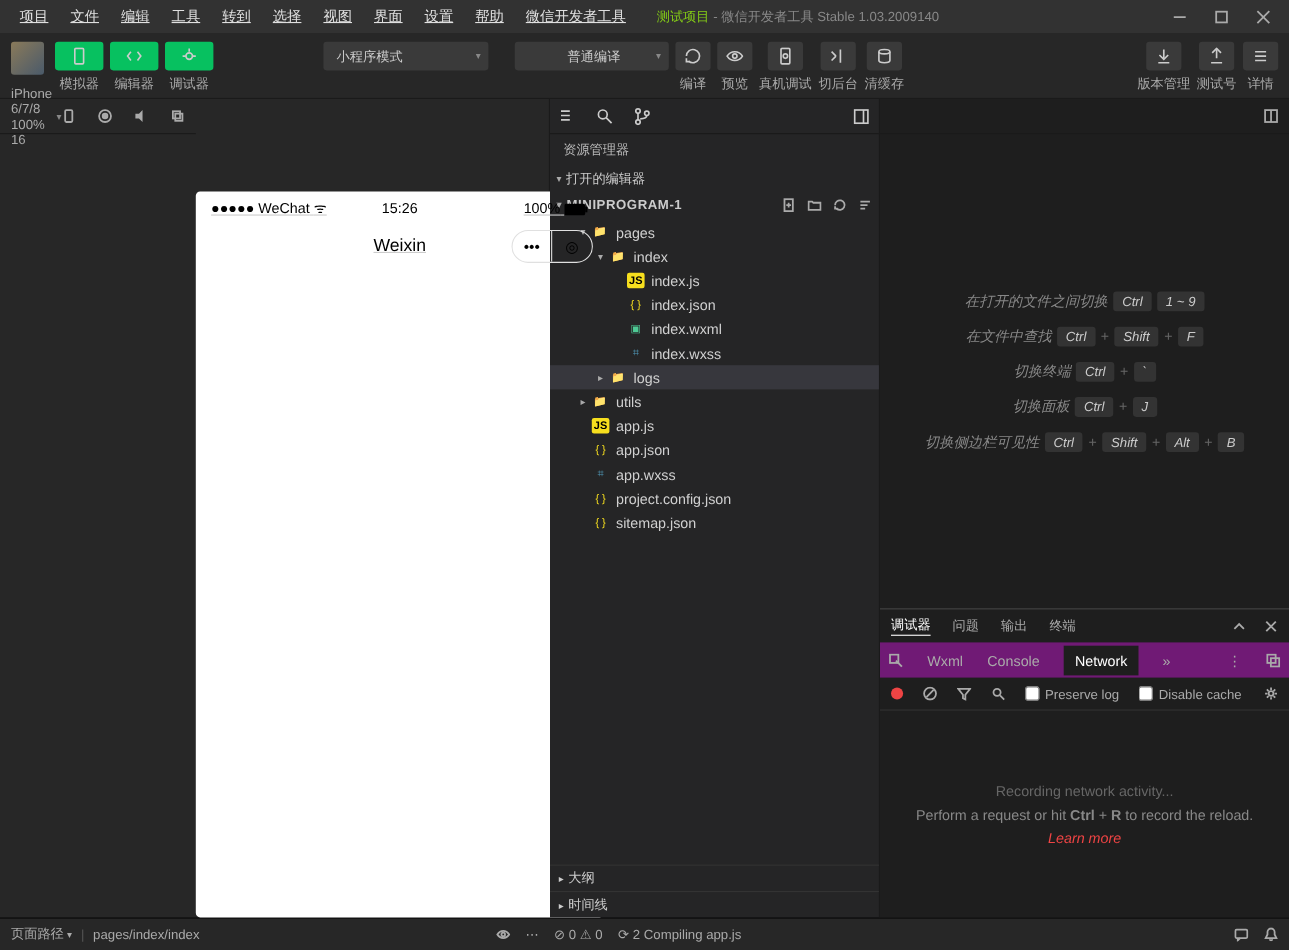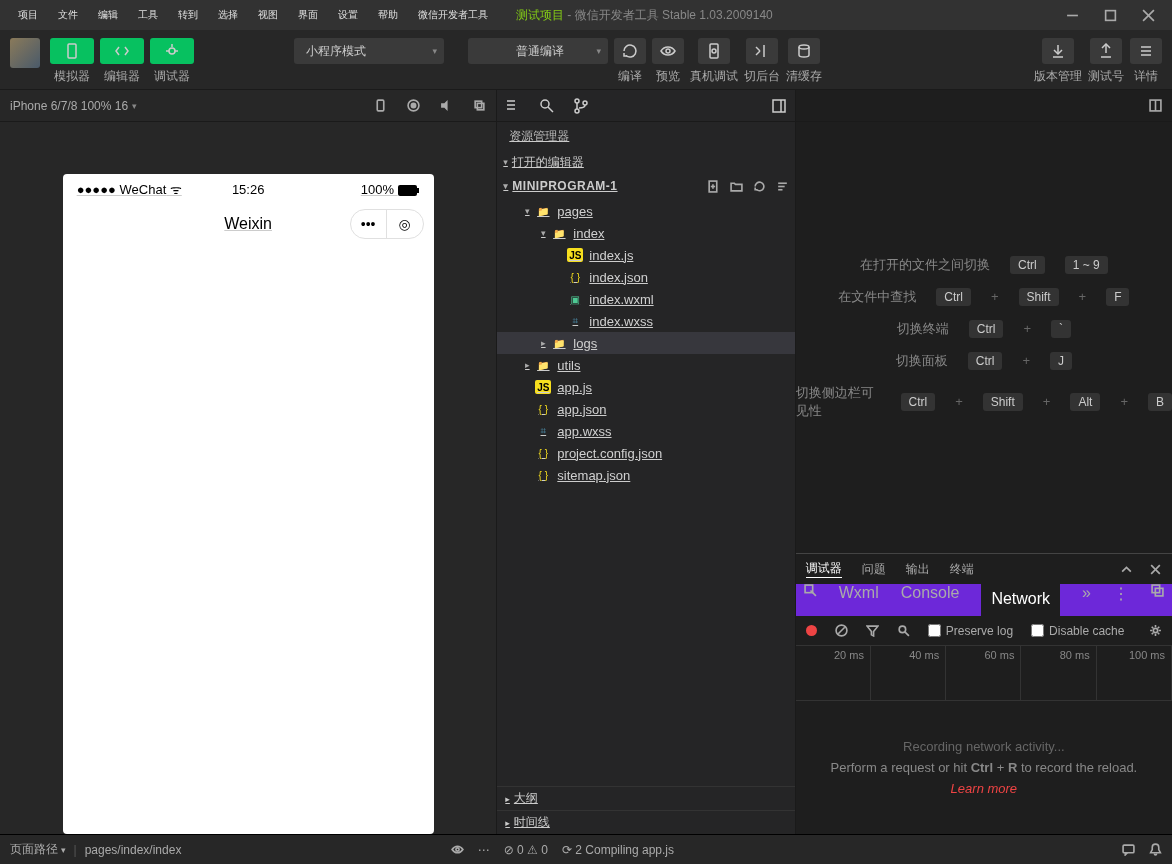--- a/index.html
+++ b/index.html
@@ -1,72 +1,72 @@
 <!DOCTYPE html>
 <html><head>
 <meta charset="utf-8">
 <style>
 *{margin:0;padding:0;box-sizing:border-box;font-family:"Segoe UI","Microsoft YaHei",sans-serif;user-select:none;}
 body{width:1172px;height:864px;background:#1e1e1e;color:#ccc;overflow:hidden;font-size:13px;}
 .title-bar{height:30px;background:#323232;display:flex;align-items:center;padding:0 8px;color:#e0e0e0;}
-.menu-item{padding:0 10px;cursor:pointer;font-size:10px;}
+.menu-item{padding:0 10px;cursor:pointer;font-size:13px;text-decoration:underline;}
 .title-text{margin-left:18px;color:#888;font-size:12px;}
 .title-proj{color:#84cc16;}
 .win-controls{margin-left:auto;display:flex;gap:18px;padding-right:6px;}
 .win-btn{width:20px;height:20px;display:flex;align-items:center;justify-content:center;cursor:pointer;}
 .toolbar{height:60px;background:#272727;display:flex;align-items:flex-start;padding:8px 10px;border-bottom:1px solid #1a1a1a;}
 .tool-group{display:flex;gap:6px;}
 .tool-btn{height:26px;padding:0 14px;background:#07c160;border-radius:3px;display:flex;align-items:center;justify-content:center;cursor:pointer;}
 .tool-col{display:flex;flex-direction:column;align-items:center;gap:4px;}
 .tool-label{font-size:12px;color:#aaa;}
 .avatar{width:30px;height:30px;border-radius:3px;background:linear-gradient(135deg,#8a7a5a,#4a5a6a);margin-right:10px;}
 .dropdown{height:26px;background:#3a3a3a;border-radius:3px;display:flex;align-items:center;padding:0 22px 0 12px;font-size:12px;color:#ccc;position:relative;cursor:pointer;}
 .dropdown::after{content:"▾";position:absolute;right:7px;color:#888;font-size:9px;}
 .icon-btn{width:32px;height:26px;background:#3a3a3a;border-radius:3px;display:flex;align-items:center;justify-content:center;cursor:pointer;}
 .toolbar-right{margin-left:auto;display:flex;gap:6px;}
 .main{height:744px;display:flex;}
-.simulator-pane{width:500px;background:#272727;display:flex;flex-direction:column;border-right:1px solid #1a1a1a;}
+.simulator-pane{width:500px;background:#272727;display:flex;flex-direction:row;border-right:1px solid #1a1a1a;}
 .sim-header{height:32px;display:flex;align-items:center;padding:0 10px;color:#aaa;font-size:12px;border-bottom:1px solid #1a1a1a;}
 .sim-header-icons{margin-left:auto;display:flex;gap:20px;}
 .sim-body{flex:1;display:flex;align-items:flex-end;justify-content:center;padding-top:20px;text-decoration:underline;}
 .phone{width:371px;height:660px;background:#fff;border-radius:4px;overflow:hidden;color:#000;}
 .phone-status{height:30px;display:flex;align-items:center;padding:0 14px;font-size:13px;}
 .phone-status .mid{position:absolute;left:50%;transform:translateX(-50%);}
 .phone-nav{height:40px;display:flex;align-items:center;justify-content:center;font-size:16px;position:relative;}
 .capsule{position:absolute;right:10px;display:flex;border:1px solid #e0e0e0;border-radius:16px;overflow:hidden;}
 .capsule span{width:36px;height:28px;display:flex;align-items:center;justify-content:center;font-size:14px;}
 .capsule span:first-child{border-right:1px solid #e0e0e0;}
-.explorer-pane{width:300px;background:#252526;display:flex;flex-direction:column;border-right:1px solid #1a1a1a;text-decoration:underline;}
+.explorer-pane{width:300px;background:#252526;display:flex;flex-direction:column;border-right:1px solid #1a1a1a;}
 .explorer-header{height:32px;display:flex;align-items:center;padding:0 8px;gap:18px;border-bottom:1px solid #1a1a1a;}
 .explorer-title{height:28px;display:flex;align-items:center;padding:0 12px;font-size:12px;color:#bbb;}
 .section-header{height:24px;display:flex;align-items:center;padding:0 6px;font-size:12px;color:#ccc;cursor:pointer;}
 .section-header .chev{margin-right:4px;font-size:9px;color:#aaa;}
 .section-header.root{font-weight:600;letter-spacing:0.5px;}
 .section-actions{margin-left:auto;display:flex;gap:10px;}
 .tree{padding:2px 0;}
 .tree-row{height:22px;display:flex;align-items:center;font-size:13px;color:#d0d0d0;cursor:pointer;}
 .tree-row.selected{background:#37373d;}
 .tree-chev{width:12px;font-size:9px;color:#aaa;margin-right:2px;text-align:center;}
 .file-icon{width:16px;height:14px;margin-right:6px;display:inline-flex;align-items:center;justify-content:center;font-size:10px;border-radius:2px;}
 .folder-open{color:#dcb67a;}
 .folder-closed{color:#dcb67a;}
 .js-icon{background:#f7df1e;color:#000;font-weight:bold;}
 .json-icon{color:#f7df1e;}
 .wxml-icon{color:#4ec994;}
 .wxss-icon{color:#519aba;}
 .editor-pane{flex:1;background:#1e1e1e;display:flex;flex-direction:column;}
 .editor-top{height:32px;display:flex;align-items:center;justify-content:flex-end;padding:0 10px;border-bottom:1px solid #1a1a1a;}
 .empty-editor{flex:1;display:flex;flex-direction:column;align-items:center;justify-content:center;color:#888;gap:14px;}
-.hint-row{display:flex;align-items:center;gap:20px;font-size:13px;}
+.hint-row{display:flex;align-items:center;gap:5px;font-size:13px;font-style:italic;}
 .key{background:#333;padding:2px 8px;border-radius:3px;font-size:12px;color:#ccc;}
 .debugger-panel{height:281px;border-top:1px solid #444;background:#1e1e1e;display:flex;flex-direction:column;}
 .debugger-tabs{height:30px;display:flex;align-items:center;padding:0 10px;gap:20px;font-size:12px;color:#aaa;}
 .debugger-tabs .active{color:#fff;border-bottom:1px solid #fff;}
 .debugger-actions{margin-left:auto;display:flex;gap:16px;}
-.devtools-tabs{height:32px;background:#6d28d9;display:flex;padding:0 8px;gap:22px;font-size:16px;color:#aaa;}
+.devtools-tabs{height:32px;background:#701a75;display:flex;align-items:center;padding:0 8px;gap:22px;font-size:13px;color:#aaa;}
 .devtools-tabs .active{color:#fff;background:#1e1e1e;padding:6px 10px;}
 .devtools-bar{height:30px;display:flex;align-items:center;padding:0 10px;gap:18px;border-bottom:1px solid #333;font-size:12px;color:#aaa;}
 .rec-dot{width:11px;height:11px;border-radius:50%;background:#e44;}
 .checkbox{display:flex;align-items:center;gap:5px;}
 .checkbox input{accent-color:#555;}
 .timeline{height:55px;display:flex;border-bottom:1px solid #333;}
 .timeline-col{flex:1;border-right:1px solid #333;padding:3px 6px;font-size:11px;color:#888;text-align:right;}
 .net-msg{flex:1;display:flex;flex-direction:column;align-items:center;justify-content:center;color:#888;font-size:13px;padding:16px;text-align:center;gap:6px;}
 .bottom-sections{display:flex;flex-direction:column;}
 .bottom-section{height:24px;display:flex;align-items:center;padding:0 8px;font-size:12px;color:#ccc;border-top:1px solid #333;cursor:pointer;}
@@ -541,27 +541,20 @@
             <input type="checkbox" style="">
             <span>Disable cache</span>
           </label>
         <span style="margin-left:auto">
             <svg class="ico-sm" viewBox="0 0 12 12">
               <circle cx="6" cy="6" r="2"></circle>
               <path d="M6 1v2M6 9v2M1 6h2M9 6h2M2.5 2.5l1.4 1.4M8.1 8.1l1.4 1.4M2.5 9.5l1.4-1.4M8.1 3.9l1.4-1.4"></path>
             </svg>
           </span>
       </div>
-      <div class="timeline" id="timeline">
-          <div class="timeline-col">20 ms</div>
-          <div class="timeline-col">40 ms</div>
-          <div class="timeline-col">60 ms</div>
-          <div class="timeline-col">80 ms</div>
-          <div class="timeline-col">100 ms</div>
-        </div>
       <div class="net-msg">
         <div style="color:#666;">Recording network activity...</div>
         <div><span>Perform a request or hit </span><b>Ctrl</b><span> + </span><b>R</b><span> to record the reload.</span></div>
         <div style="color:#ef4444;font-style:italic;">Learn more</div>
       </div>
     </div>
   </div>
 </div>
 
 <div class="status-bar">

